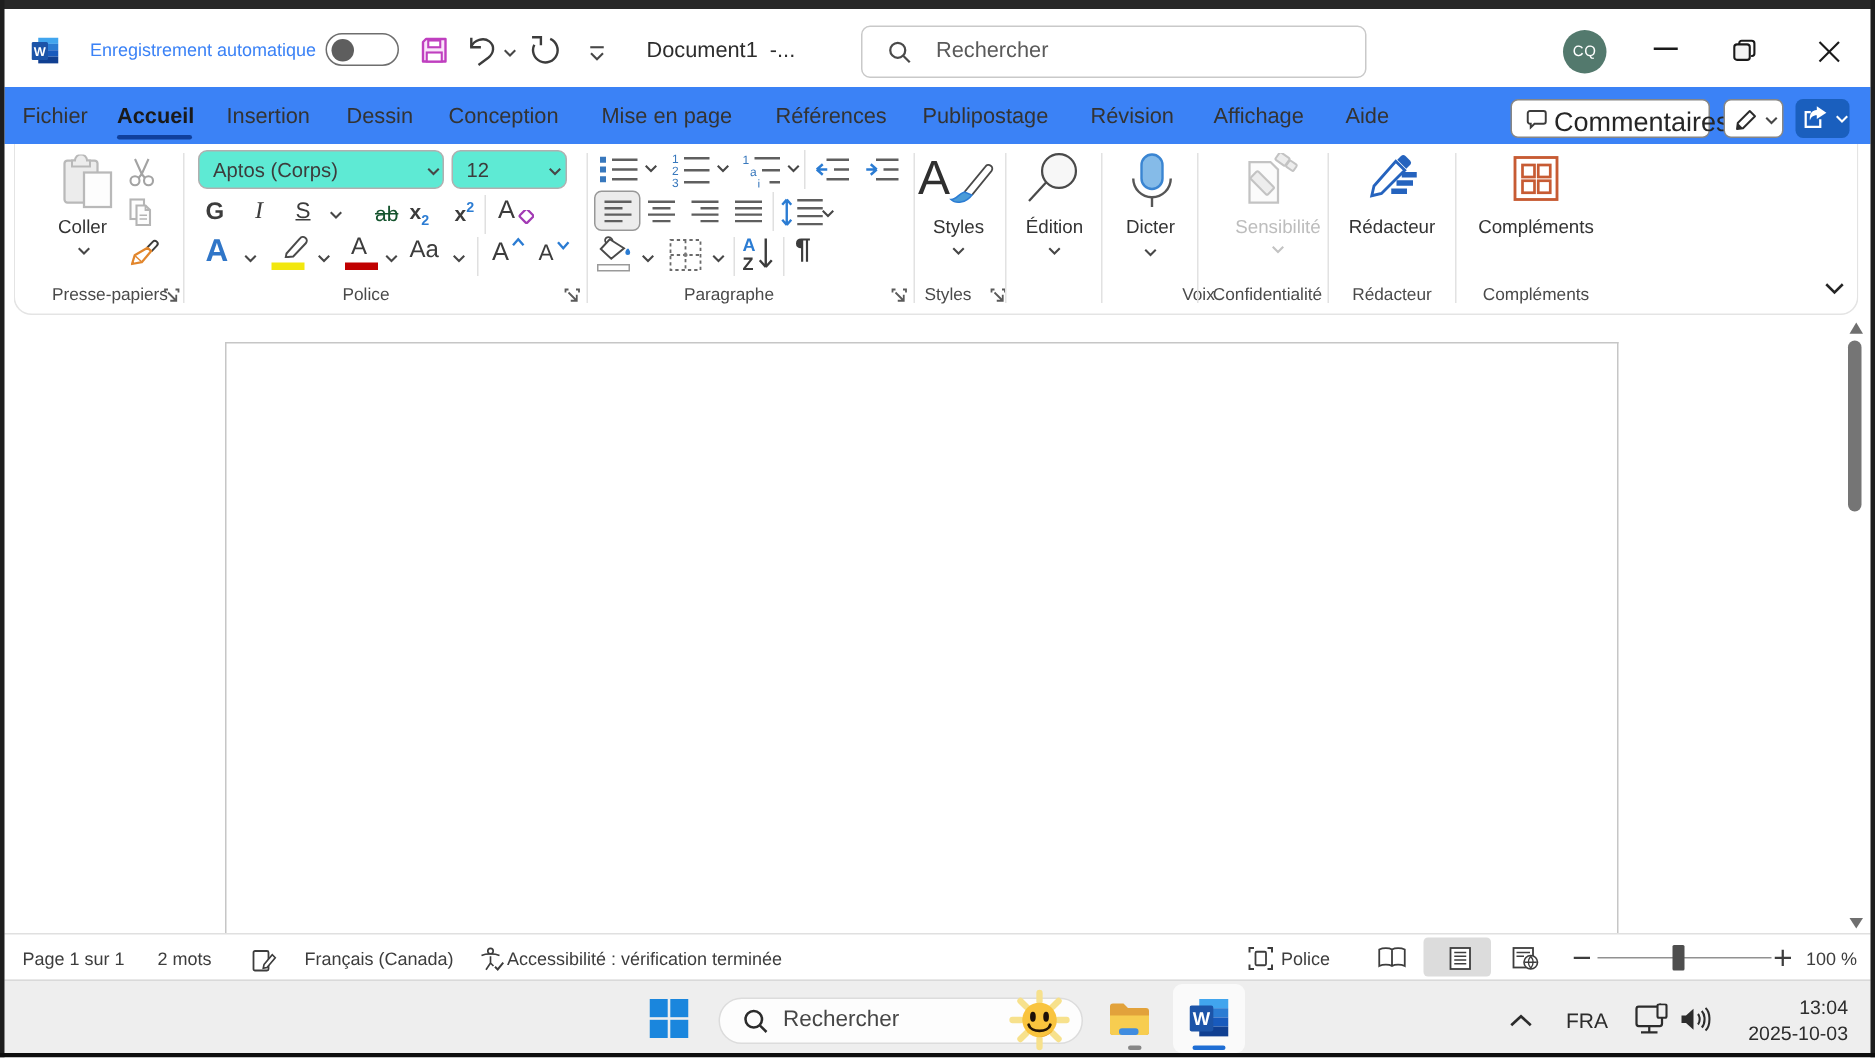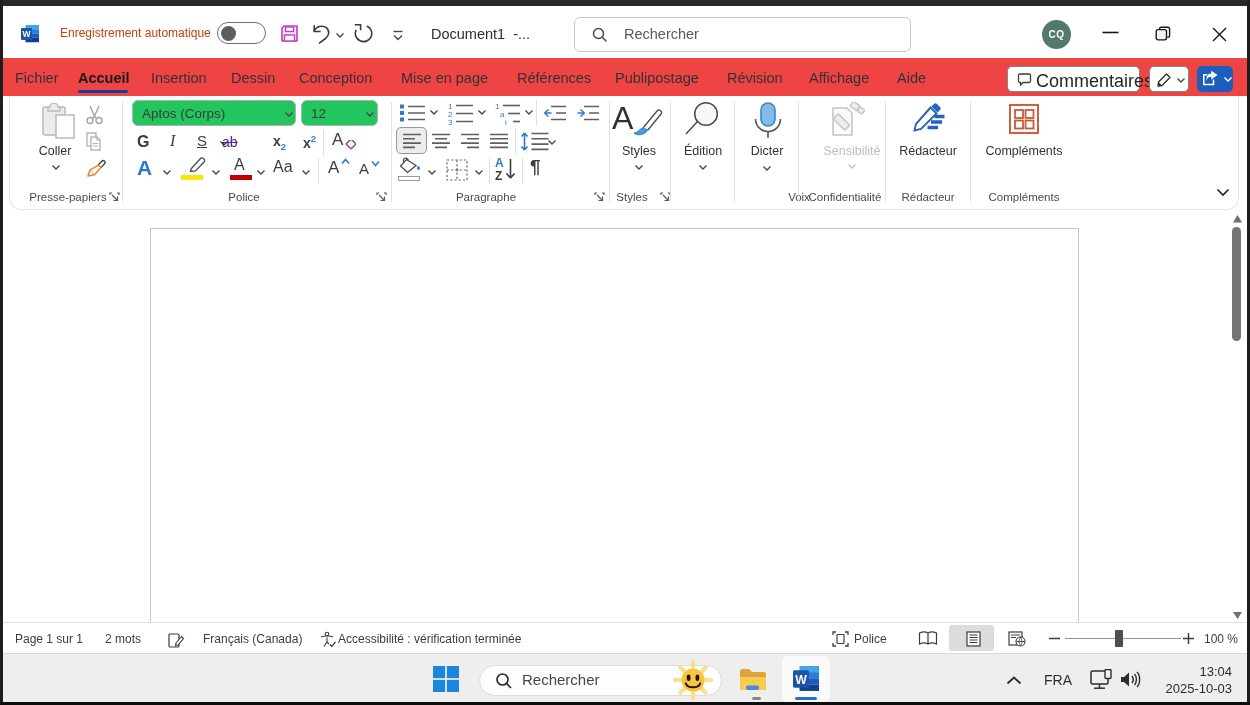--- a/index.html
+++ b/index.html
@@ -8,41 +8,41 @@
   #screen { position:absolute; left:0; top:0; width:1250px; height:705px; background:#fff; }
   .abs { position:absolute; }
   
   .f-top { left:0; top:0; width:1250px; height:6px; background:#282828; }
   .f-left { left:0; top:0; width:3px; height:705px; background:#1e1e1e; }
   .f-right { left:1247px; top:0; width:3px; height:705px; background:#1e1e1e; }
   .f-bottom { left:0; top:702px; width:1250px; height:3px; background:#0d0d0d; }
 
   
   #titlebar { left:3px; top:6px; width:1244px; height:52px; background:#ffffff; }
-  .tb-text { font-size:13px; color:#c2410c; }
+  .tb-text { font-size:13px; color:#3b82f6; }
   #toggle { left:214px; top:16px; width:49px; height:22px; border:1px solid #6e6e6e; border-radius:11px; background:#fff; }
   #toggle .knob { position:absolute; left:3px; top:2.5px; width:15px; height:15px; border-radius:50%; background:#5e5e5e; }
   #searchbox { left:571px; top:11px; width:337px; height:35px; border:1px solid #c9c9c9; border-radius:6px; background:#fff; }
-  #avatar { left:1039px; top:14px; width:29px; height:29px; border-radius:50%; background:#53796d; color:#fff; font-size:10px; font-weight:bold; text-align:center; line-height:29px; letter-spacing:0.5px; }
-
-  
-  #tabrow { left:3px; top:58px; width:1244px; height:38px; background:#ef4444; }
+  #avatar { left:1039px; top:14px; width:29px; height:29px; border-radius:50%; background:#53796d; color:#fff; font-size:10px; font-weight:normal; text-align:center; line-height:29px; letter-spacing:0.5px; }
+
+  
+  #tabrow { left:3px; top:58px; width:1244px; height:38px; background:#3b82f6; }
   .tab { position:absolute; top:12px; font-size:14.5px; color:#333; }
   .tab.active { color:#1a1a1a; font-weight:bold; }
   #accueil-underline { left:75px; top:32px; width:50px; height:3px; background:#10409c; border-radius:2px; }
   .tr-btn { position:absolute; top:8px; height:26px; border:1px solid #868686; border-radius:5px; background:#fff; }
 
   
   #ribbon { left:9px; top:96px; width:1230px; height:114px; background:#fff; border:1px solid #e4e4e4; border-radius:0 0 12px 12px; border-top:none; }
   .glabel { position:absolute; top:95px; font-size:11.5px; color:#4a4a4a; text-align:center; }
   .gsep { position:absolute; top:6px; width:1px; height:100px; background:#e2e2e2; }
   .chev { stroke:#474747; stroke-width:1.4; fill:none; }
   .ic { position:absolute; }
   .rlabel { position:absolute; font-size:12px; color:#333; }
-  .combo { position:absolute; border:1px solid #b0b0b0; border-radius:6px; background:#22c55e; height:26px; font-size:13.5px; color:#3c3c3c; }
+  .combo { position:absolute; border:1px solid #b0b0b0; border-radius:6px; background:#5eead4; height:26px; font-size:13.5px; color:#3c3c3c; }
 
   
   #docarea { left:3px; top:211px; width:1244px; height:411px; background:#fff; }
   #page { position:absolute; left:147px; top:17px; width:929px; height:394px; background:#fff; border:1px solid #c6c6c6; border-bottom:none; }
 
   
   #sb-thumb { left:1232px; top:227px; width:9px; height:114px; border-radius:4.5px; background:#757575; }
 
   
   #statusbar { left:3px; top:622px; width:1244px; height:45px; background:#fff; border-top:1px solid #e0e0e0; }
@@ -176,21 +176,21 @@
       <rect x="1" y="1" width="9" height="13" fill="#fdfdfd" stroke="#b5b5b5" stroke-width="1.4"></rect>
       <path d="M5 5 L11 5 L14 8 L14 18 L5 18 Z" fill="#fdfdfd" stroke="#b5b5b5" stroke-width="1.4"></path>
       <path d="M11 5 L11 8 L14 8" fill="none" stroke="#b5b5b5" stroke-width="1.2"></path>
       <path d="M7 11.5 L12 11.5 M7 14 L12 14" stroke="#b5b5b5" stroke-width="1.1"></path>
     </svg>
     <svg class="ic" style="left:76px;top:62px" width="21" height="20" viewBox="0 0 21 20">
       <path d="M12.2 7 L15.8 3.2 A1.9 1.9 0 0 1 18.6 5.8 L15 9.6" fill="#fff" stroke="#3c3c3c" stroke-width="1.3"></path>
       <path d="M12.4 7.2 L14.8 9.4 L8.5 16.8 L2 18 L3.8 12.2 Z" fill="#fff" stroke="#e2862c" stroke-width="1.5" stroke-linejoin="round"></path>
       <path d="M4.2 12.6 L8.2 16.4" stroke="#e2862c" stroke-width="0.9"></path>
     </svg>
-    <div class="glabel" style="left:14px;width:88px;">Presse-papiers</div>
+    <div class="glabel" style="left:14px;width:88px;text-align:right;">Presse-papiers</div>
     <svg class="ic" style="left:99px;top:96px" width="11" height="11" viewBox="0 0 11 11">
       <path d="M1 3 L1 1 L3 1 M8 1 L10 1 L10 3" fill="none" stroke="#5a5a5a" stroke-width="1.2"></path>
       <path d="M3 3 L8.5 8.5 M8.5 4.5 L8.5 8.5 L4.5 8.5" fill="none" stroke="#5a5a5a" stroke-width="1.2"></path>
     </svg>
     <div class="gsep" style="left:112px;"></div>
 
     <div class="combo" style="left:122px;top:4px;width:164px;">
       <div class="abs" style="left:9px;top:5px;">Aptos (Corps)</div>
       <svg class="abs" style="left:151px;top:10px" width="10" height="7" viewBox="0 0 10 7">
           <path d="M1.5 1.5 L5 5 L8.5 1.5" class="chev"></path>
@@ -201,21 +201,21 @@
       <svg class="abs" style="left:63px;top:10px" width="10" height="7" viewBox="0 0 10 7">
           <path d="M1.5 1.5 L5 5 L8.5 1.5" class="chev"></path>
         </svg>
     </div>
     <div class="rlabel" style="left:127px;top:37px;font-size:16px;font-weight:bold;color:#3c3c3c;">G</div>
     <div class="rlabel" style="left:160px;top:36px;font-size:16px;font-style:italic;font-family:'Liberation Serif',serif;color:#3c3c3c;">I</div>
     <div class="rlabel" style="left:187px;top:36px;font-size:15px;text-decoration:underline;color:#3c3c3c;">S</div>
     <svg class="ic" style="left:209px;top:44px" width="10" height="7" viewBox="0 0 10 7">
         <path d="M1.5 1.5 L5 5 L8.5 1.5" class="chev"></path>
       </svg>
-    <div class="rlabel" style="left:212px;top:38px;font-size:14px;text-decoration:line-through;color:#4c1d95;">ab</div>
+    <div class="rlabel" style="left:240px;top:38px;font-size:14px;text-decoration:line-through;color:#14532d;">ab</div>
     <div class="rlabel" style="left:263px;top:37px;font-size:14px;font-weight:bold;color:#3c3c3c;">x<span style="font-size:9.5px;color:#2b7cd3;vertical-align:-4px;">2</span></div>
     <div class="rlabel" style="left:293px;top:37px;font-size:14px;font-weight:bold;color:#3c3c3c;">x<span style="font-size:9.5px;color:#2b7cd3;vertical-align:6px;">2</span></div>
     <div class="abs" style="left:313px;top:34px;width:1px;height:26px;background:#e0e0e0;"></div>
     <div class="rlabel" style="left:322px;top:34px;font-size:17px;color:#3c3c3c;">A</div>
     <svg class="ic" style="left:333px;top:44px" width="13" height="12" viewBox="0 0 13 12">
         <rect x="4.5" y="0.5" width="7" height="7" rx="1" transform="rotate(45 8 4)" fill="#fff" stroke="#a23ab4" stroke-width="1.5"></rect>
       </svg>
 
     <div class="rlabel" style="left:127px;top:60px;font-size:21px;font-weight:bold;color:#3076c8;">A</div>
     <svg class="ic" style="left:152px;top:73px" width="10" height="7" viewBox="0 0 10 7">

